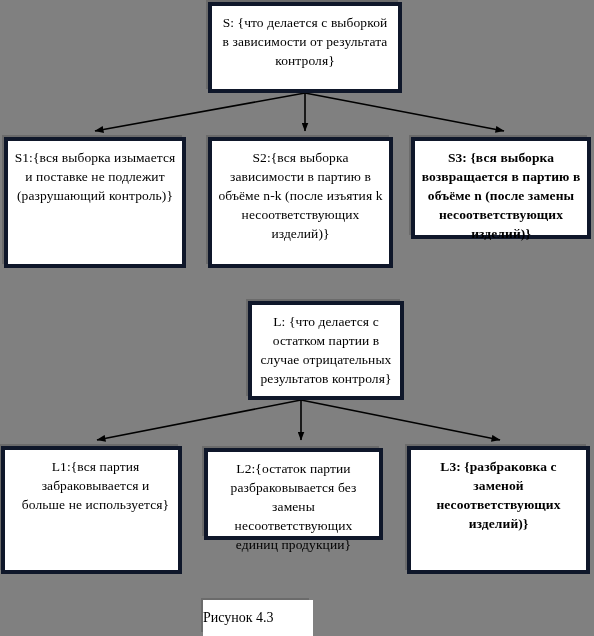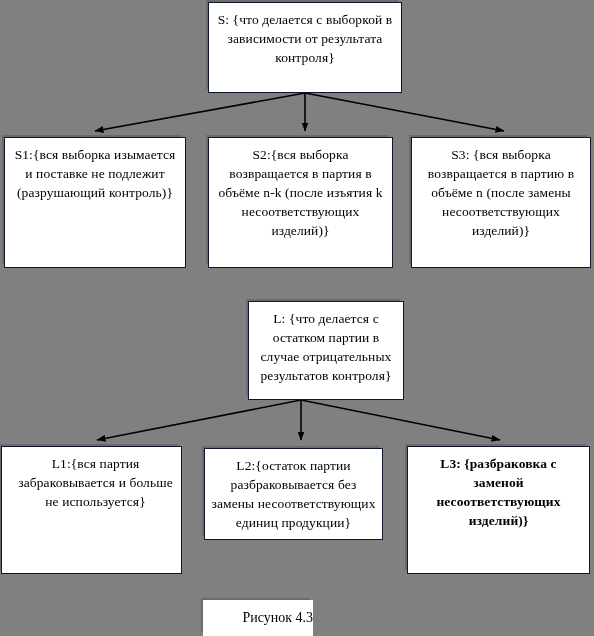--- a/index.html
+++ b/index.html
@@ -22,21 +22,21 @@
     position: absolute;
     left: 0;
     top: 0;
     width: 594px;
     height: 636px;
     pointer-events: none;
   }
   .node {
     position: absolute;
     background: #ffffff;
-    border: 1px solid #0f172a;
+    border: 4px solid #0f172a;
     box-sizing: border-box;
     box-shadow: -3px -3px 0 -1px rgba(0,0,0,0.16);
     text-align: center;
     padding-top: 7px;
     z-index: 2;
   }
   .node .txt {
     display: block;
     font-size: 13.5px;
     line-height: 19px;
@@ -47,32 +47,32 @@
   .caption-box {
     position: absolute;
     background: #ffffff;
     border: none;
     box-sizing: border-box;
     box-shadow: -3px -3px 0 -1px rgba(0,0,0,0.16);
     text-align: center;
     z-index: 2;
     display: flex;
     align-items: center;
-    justify-content: flex-end;
+    justify-content: flex-start;
   }
   .caption-box .txt {
     font-size: 14px;
     line-height: 18px;
     color: #000000;
   }
   
   #node-s      { left: 208px; top: 2px;   width: 194px; height: 91px; }
   #node-s1     { left: 4px;   top: 137px; width: 182px; height: 131px; }
   #node-s2     { left: 208px; top: 137px; width: 185px; height: 131px; }
-  #node-s3     { left: 411px; top: 137px; width: 180px; height: 131px; }
+  #node-s3     { left: 411px; top: 137px; width: 180px; height: 102px; font-weight: bold; }
   #node-l      { left: 205px; top: 301px; width: 156px; height: 99px; margin-left: 43px; }
   #node-l1     { left: 1px;   top: 446px; width: 181px; height: 128px; padding-left: 8px; }
   #node-l2     { left: 204px; top: 448px; width: 179px; height: 92px; }
   #node-l3     { left: 407px; top: 446px; width: 183px; height: 128px; font-weight: bold; }
   #caption     { left: 203px; top: 600px; width: 110px; height: 36px; }
 </style>
 </head>
 <body>
 
 <div id="canvas">
@@ -95,21 +95,21 @@
 
   <div class="node" id="node-s">
     <span class="txt">S: {что делается с выборкой в зависимости от результата контроля}</span>
   </div>
 
   <div class="node" id="node-s1">
     <span class="txt">S1:{вся выборка изымается и поставке не подлежит (разрушающий контроль)}</span>
   </div>
 
   <div class="node" id="node-s2">
-    <span class="txt">S2:{вся выборка возвращается в партия в объёме n-k (после изъятия  k несоответствующих изделий)}</span>
+    <span class="txt">S2:{вся выборка зависимости в партию в объёме n-k (после изъятия  k несоответствующих изделий)}</span>
   </div>
 
   <div class="node" id="node-s3">
     <span class="txt">S3: {вся выборка возвращается в партию в объёме n (после замены несоответствующих изделий)}</span>
   </div>
 
   <div class="node" id="node-l">
     <span class="txt">L: {что делается с остатком партии в случае отрицательных результатов контроля}</span>
   </div>
 

